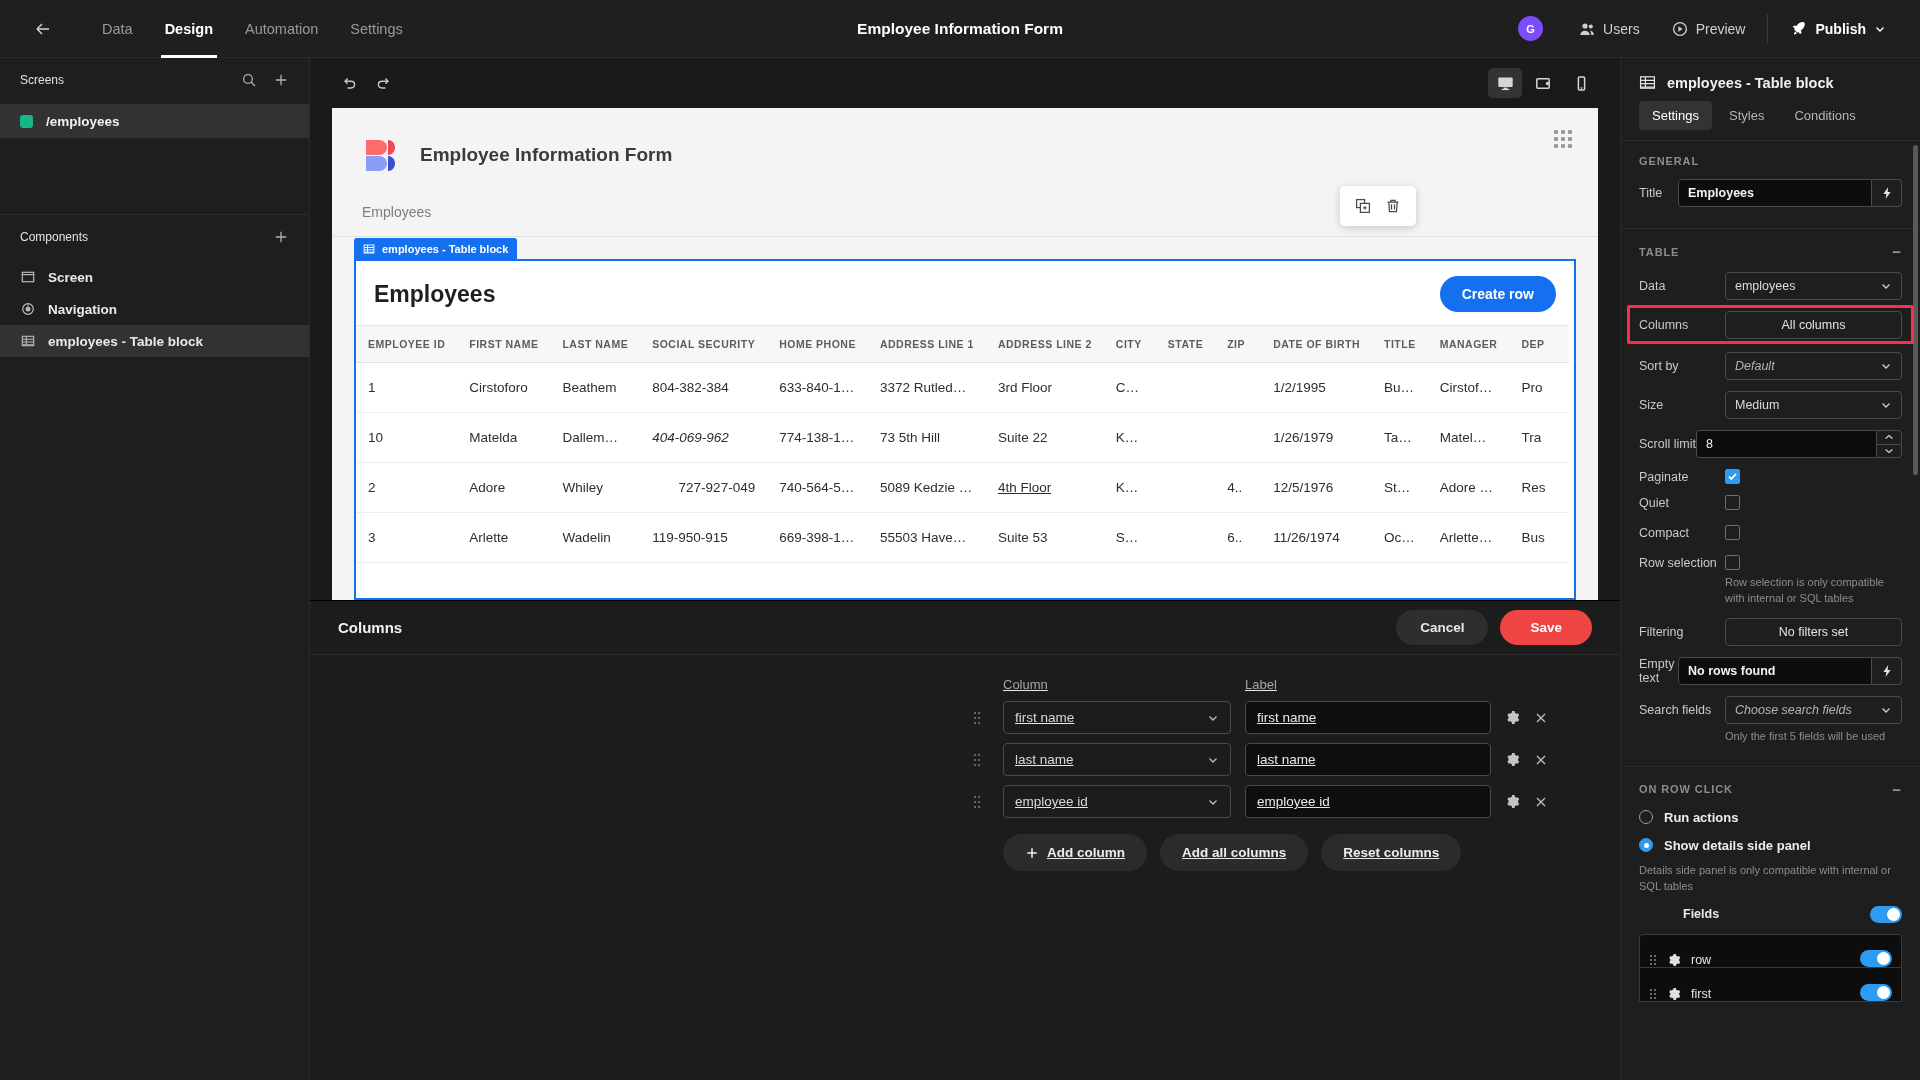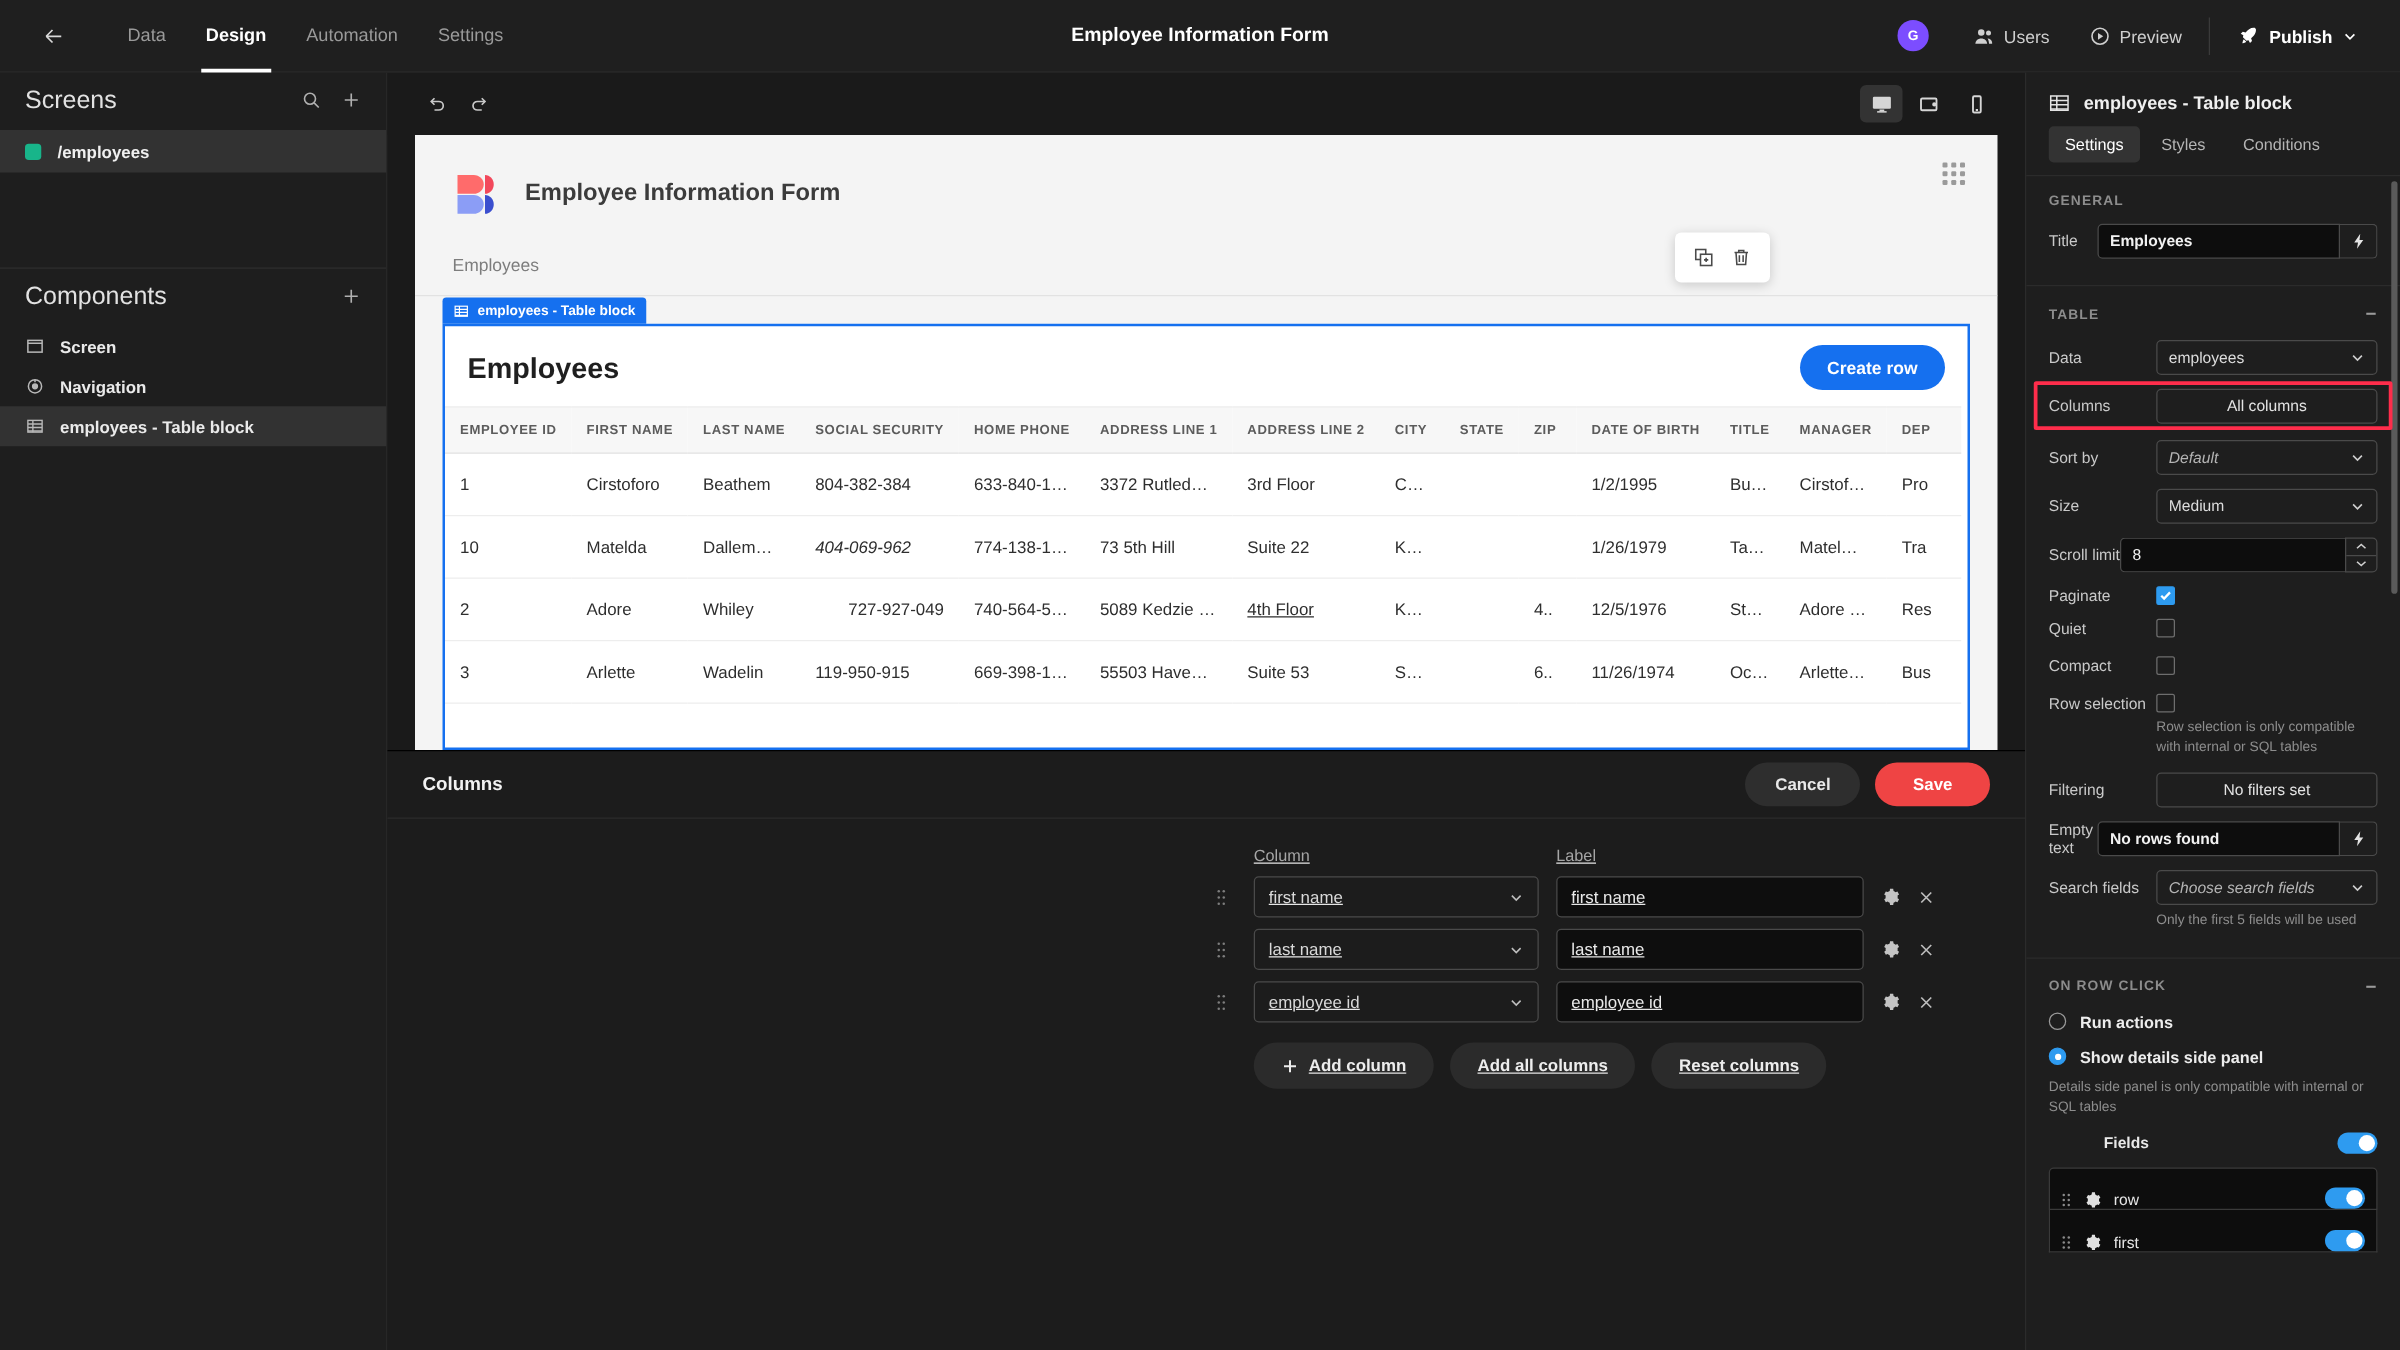--- a/index.html
+++ b/index.html
@@ -64,21 +64,21 @@
   .sidebar {
     width: 310px; min-width: 310px;
     background: #1e1e1e;
     border-right: 1px solid #2b2b2b;
     display: flex; flex-direction: column;
   }
   .side-head {
     height: 44px; display: flex; align-items: center;
     padding: 0 20px; gap: 10px;
   }
-  .side-head .ttl { font-size: 20px; color: #e2e2e2; }
+  .side-head .ttl { font-size: 12px; color: #e2e2e2; }
   .side-head .sp { margin-left: auto; display: flex; gap: 16px; }
   .side-icon { color: #b0b0b0; cursor: pointer; display: flex; }
   .screens-list { padding-top: 2px; }
   .screen-item {
     height: 34px; display: flex; align-items: center; gap: 13px;
     padding: 0 20px; cursor: pointer; font-size: 13.5px; font-weight: bold; color: #f0f0f0;
   }
   .screen-item.sel { background: #323232; }
   .sw { width: 13px; height: 13px; border-radius: 3px; background: #18b58a; }
   .screens-area { height: 156px; }

